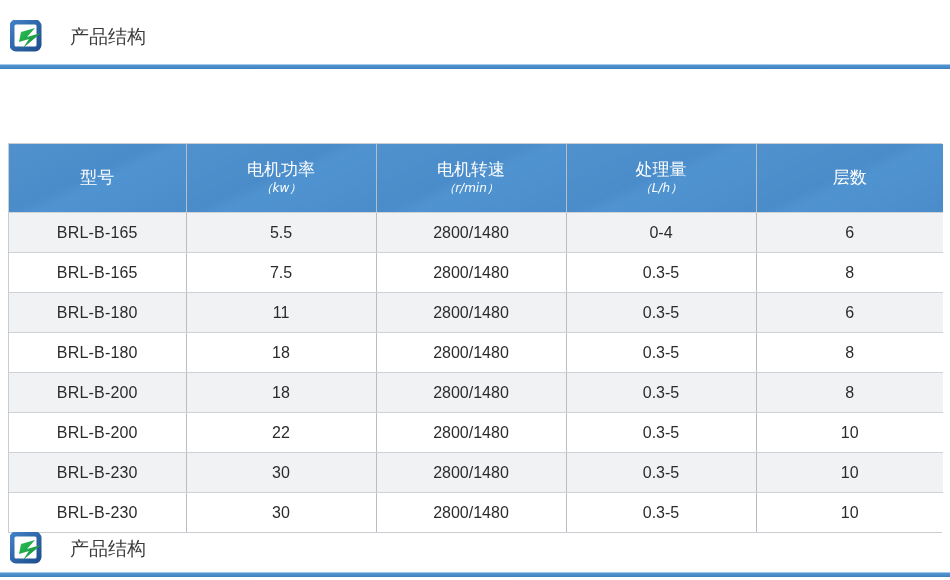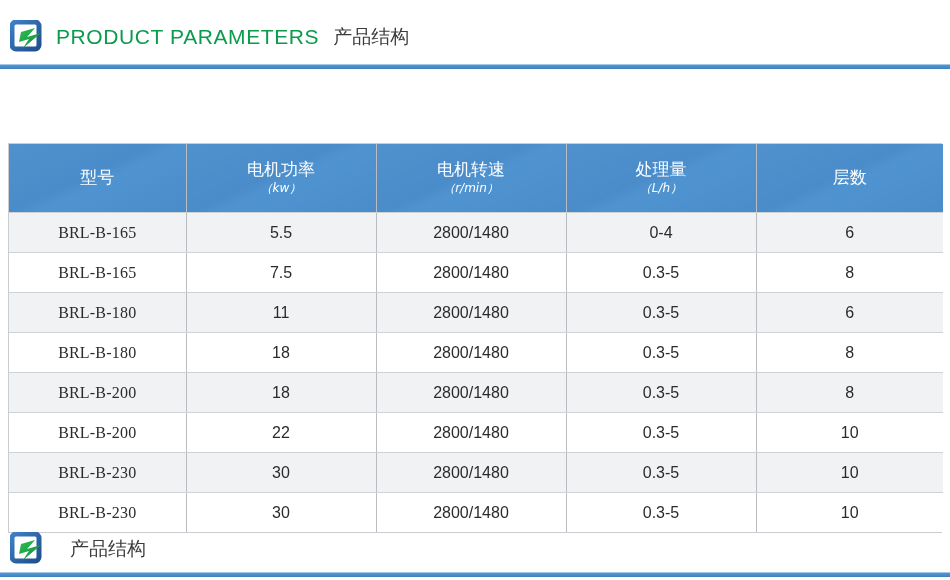--- a/index.html
+++ b/index.html
@@ -125,21 +125,21 @@
   tbody td {
     height: 39px;
     font-size: 16px;
     color: #2b2b2b;
     background: #ffffff;
   }
   tbody tr.alt td {
     background: #f1f2f4;
   }
   tbody td.model {
-    font-family: Liberation Serif, serif;
+    font-family: Liberation Sans, sans-serif;
     letter-spacing: 0.2px;
     text-align: center;
   }
 </style>
 </head>
 <body>
 
 <div class="page">
 
   <div class="section-head" id="head-params">
@@ -153,21 +153,20 @@
             </linearGradient>
             <linearGradient id="lgGreen1" x1="0" y1="0" x2="1" y2="1">
               <stop offset="0%" stop-color="#2fbf54"></stop>
               <stop offset="100%" stop-color="#0c8a3a"></stop>
             </linearGradient>
           </defs>
           <rect x="2" y="2" width="27" height="27" rx="4" ry="4" fill="none" stroke="url(#lgBlue1)" stroke-width="5"></rect>
           <path d="M11 12 L25 8 L17 17 L31 13 L13 28 L19 19 L9 22 Z" fill="url(#lgGreen1)"></path>
         </svg>
       </span>
-      <span class="head-en">PRODUCT PARAMETERS</span>
       <span class="head-cn">产品结构</span>
     </div>
   </div>
   <div class="head-rule" id="rule-params"></div>
 
   <div class="table-wrap">
     <table class="spec">
       <colgroup>
         <col style="width:177px">
         <col style="width:190px">

